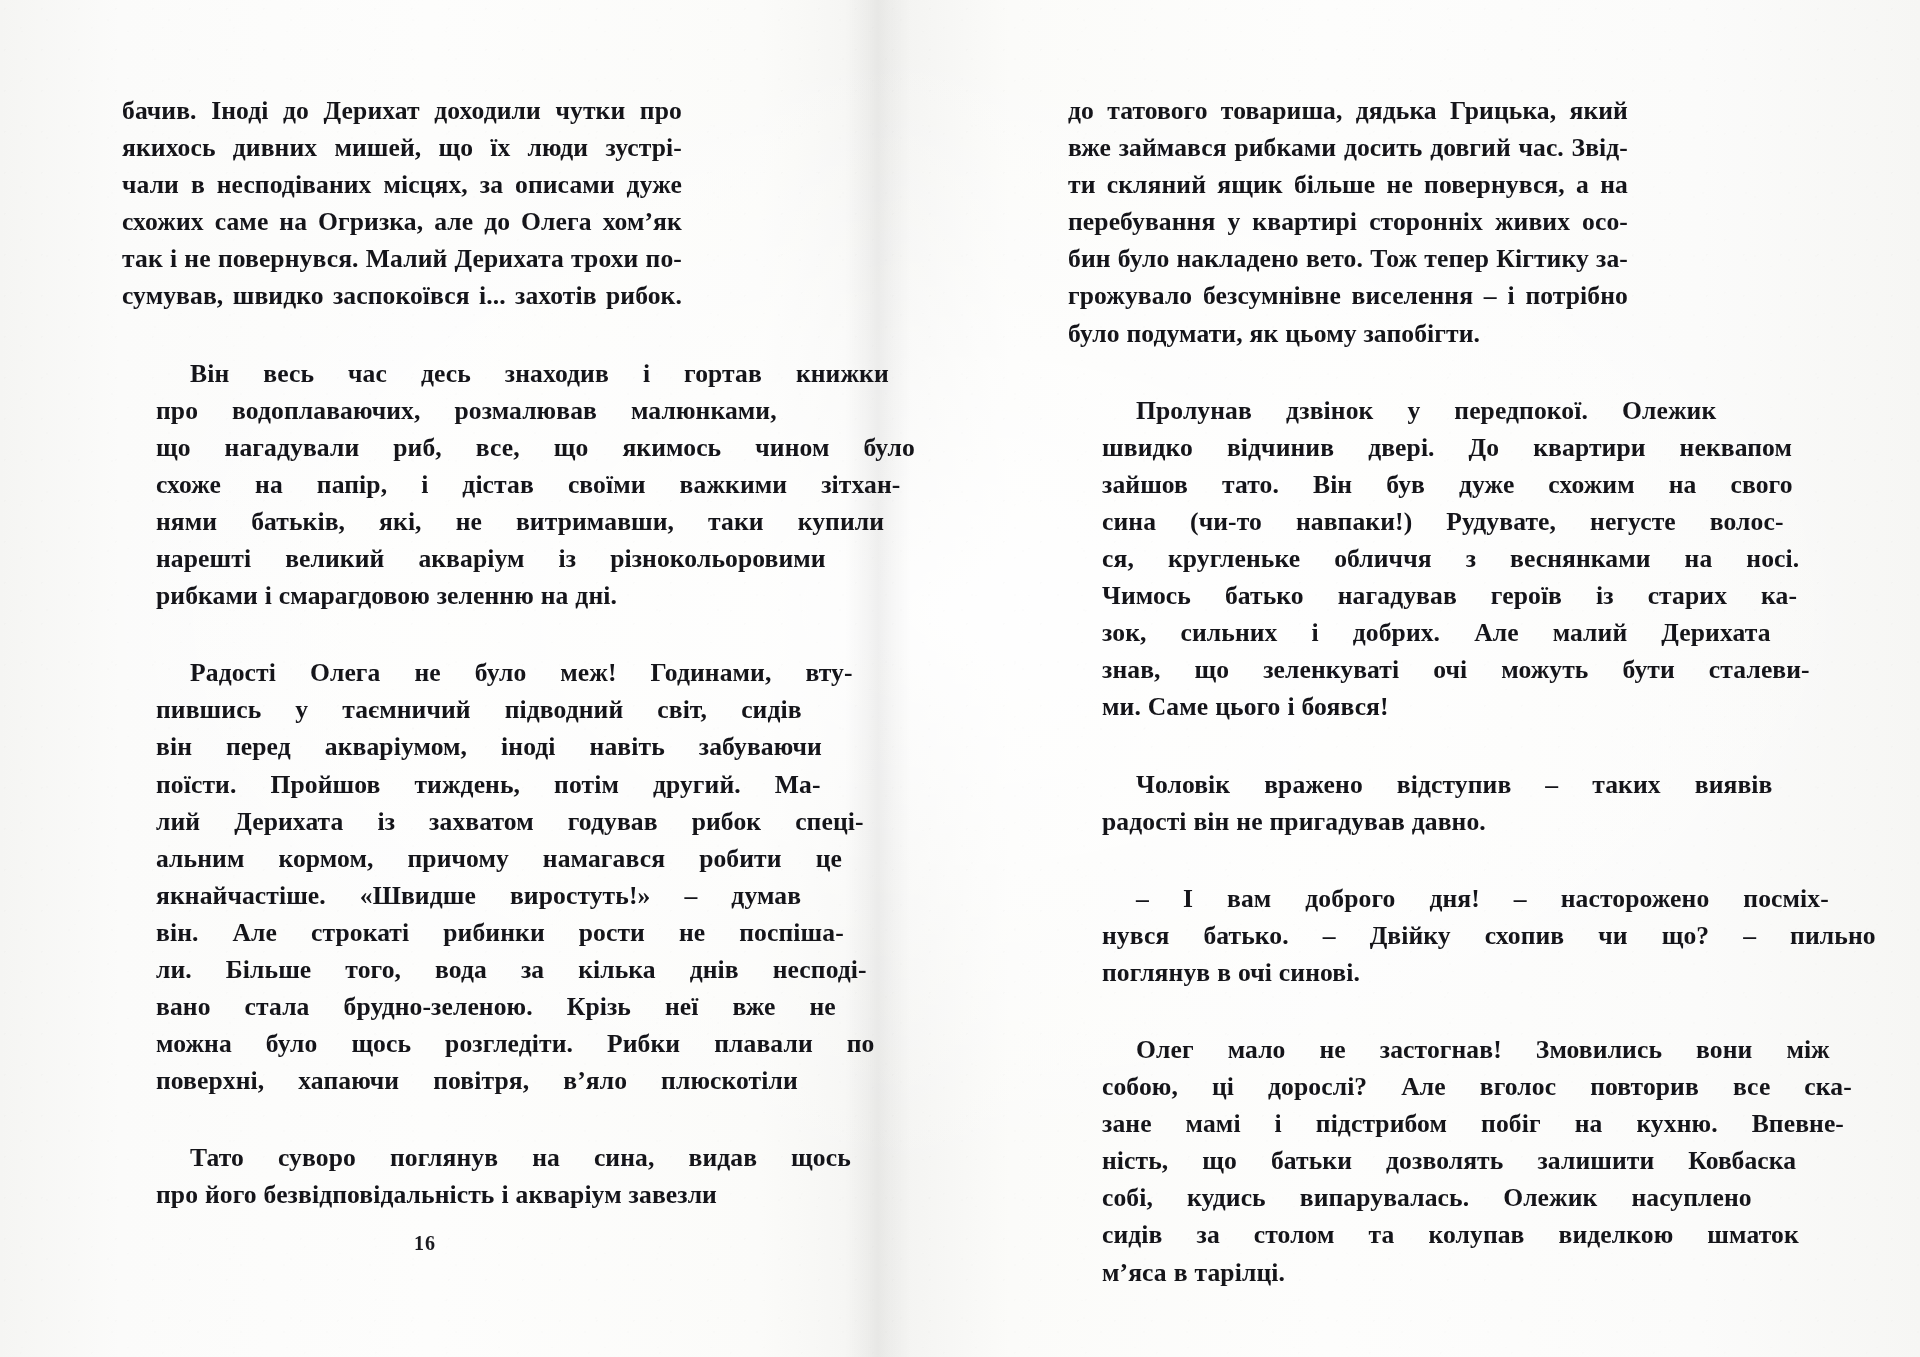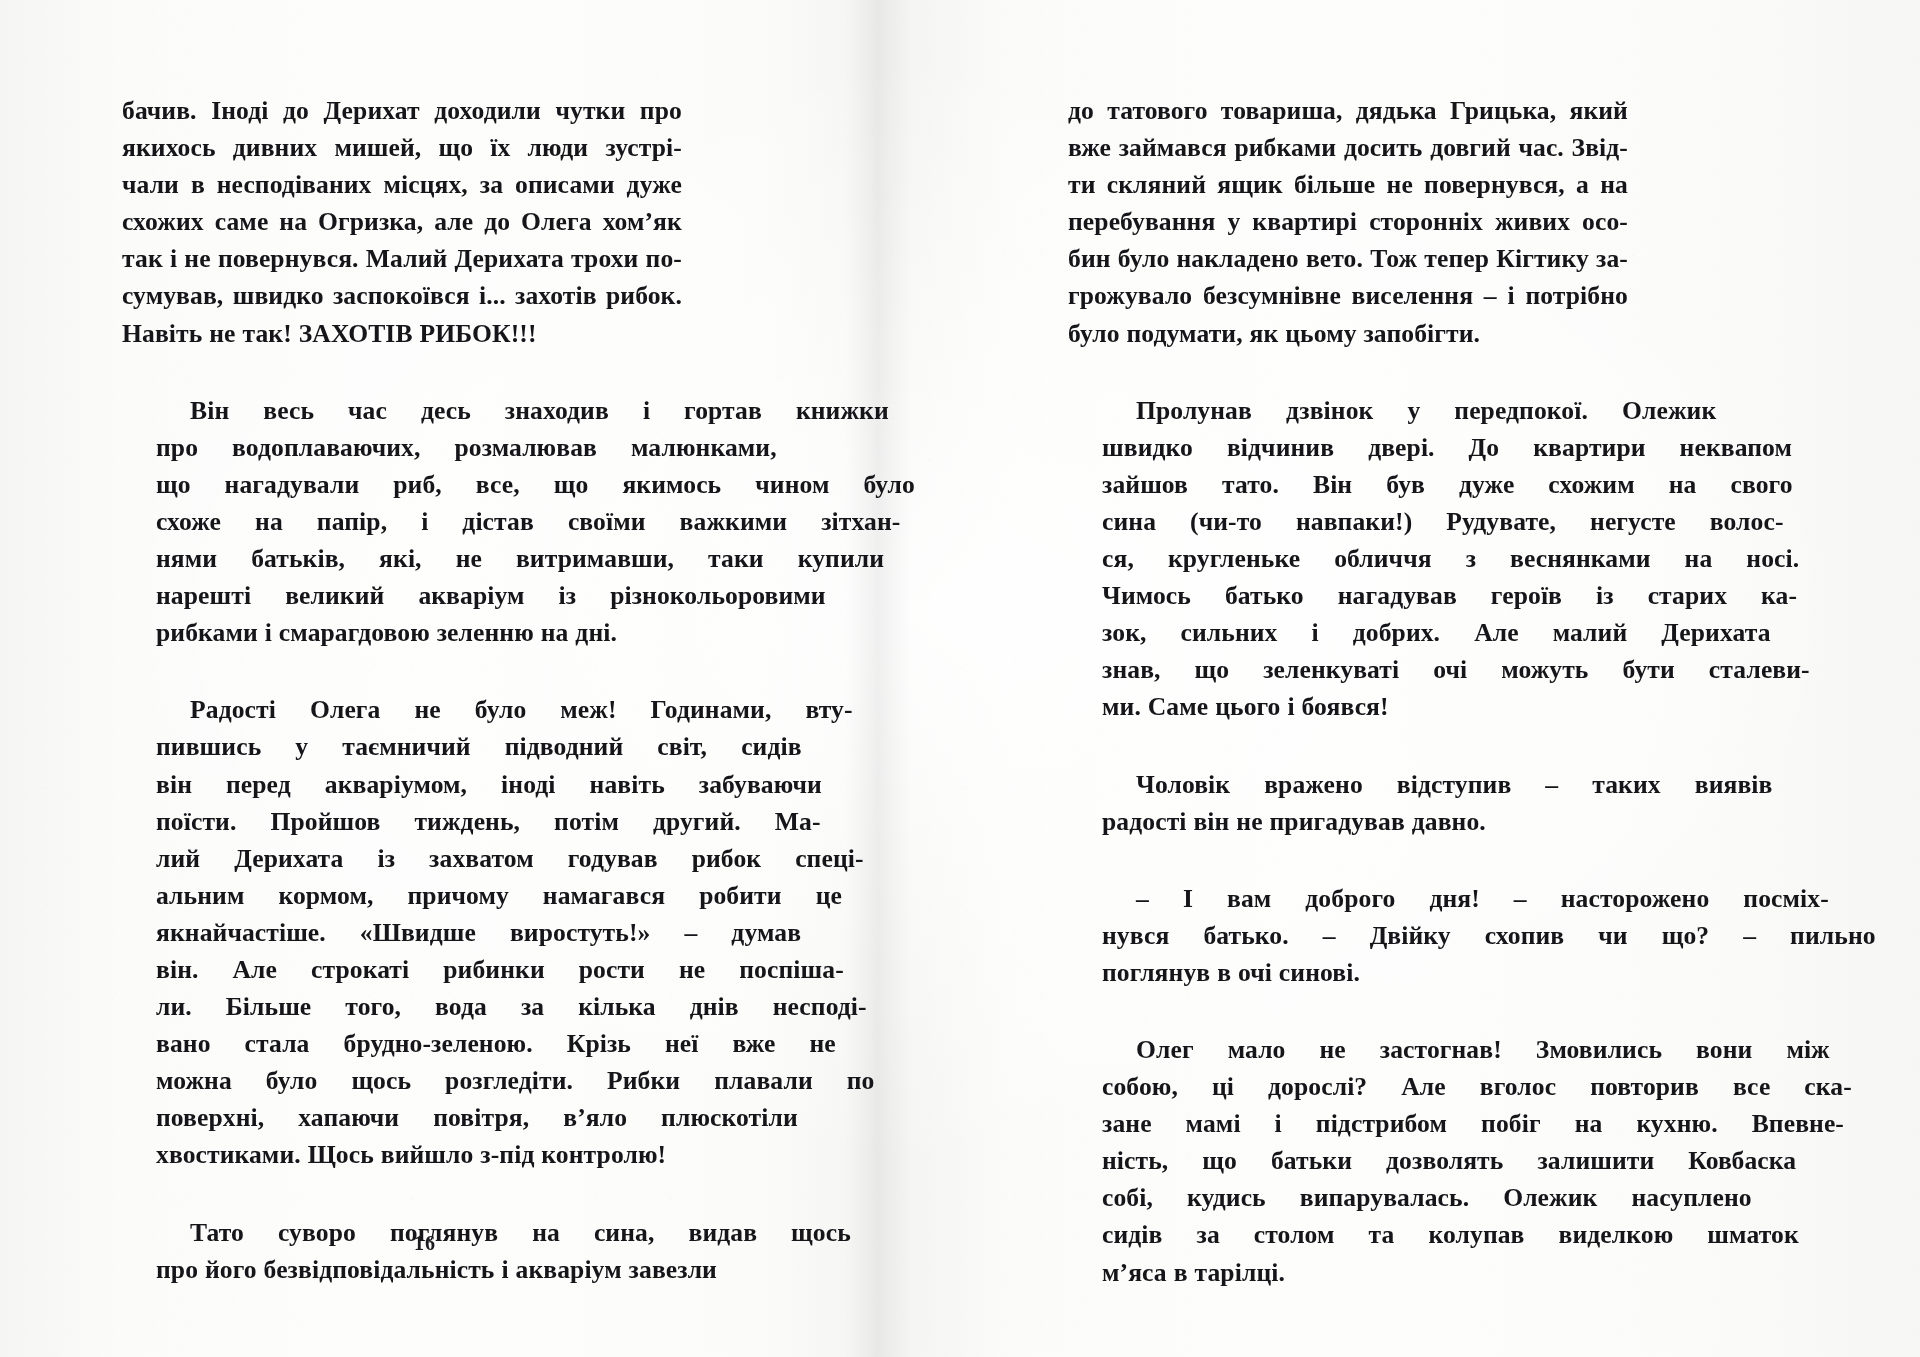--- a/index.html
+++ b/index.html
@@ -127,21 +127,20 @@
 
   <div class="page" id="page-left">
     <div class="textblock" id="text-left">
         <p>
           <span class="ln j"><span>бачив.</span><span>Іноді</span><span>до</span><span>Дерихат</span><span>доходили</span><span>чутки</span><span>про</span></span>
           <span class="ln j"><span>якихось</span><span>дивних</span><span>мишей,</span><span>що</span><span>їх</span><span>люди</span><span>зустрі-</span></span>
           <span class="ln j"><span>чали</span><span>в</span><span>несподіваних</span><span>місцях,</span><span>за</span><span>описами</span><span>дуже</span></span>
           <span class="ln j"><span>схожих</span><span>саме</span><span>на</span><span>Огризка,</span><span>але</span><span>до</span><span>Олега</span><span>хом’як</span></span>
           <span class="ln j"><span>так</span><span>і</span><span>не</span><span>повернувся.</span><span>Малий</span><span>Дерихата</span><span>трохи</span><span>по-</span></span>
           <span class="ln j"><span>сумував,</span><span>швидко</span><span>заспокоївся</span><span>і...</span><span>захотів</span><span>рибок.</span></span>
-          <span class="ln">Навіть не так! ЗАХОТІВ РИБОК!!!</span>
         </p>
         <p class="indent">
           <span class="ln j" style="padding-left: 34px;"><span>Він</span><span>весь</span><span>час</span><span>десь</span><span>знаходив</span><span>і</span><span>гортав</span><span>книжки</span></span>
           <span class="ln j"><span>про</span><span>водоплаваючих,</span><span>розмалював</span><span>малюнками,</span></span>
           <span class="ln j"><span>що</span><span>нагадували</span><span>риб,</span><span>все,</span><span>що</span><span>якимось</span><span>чином</span><span>було</span></span>
           <span class="ln j"><span>схоже</span><span>на</span><span>папір,</span><span>і</span><span>дістав</span><span>своїми</span><span>важкими</span><span>зітхан-</span></span>
           <span class="ln j"><span>нями</span><span>батьків,</span><span>які,</span><span>не</span><span>витримавши,</span><span>таки</span><span>купили</span></span>
           <span class="ln j"><span>нарешті</span><span>великий</span><span>акваріум</span><span>із</span><span>різнокольоровими</span></span>
           <span class="ln">рибками і смарагдовою зеленню на дні.</span>
         </p>
@@ -151,21 +150,20 @@
           <span class="ln j"><span>він</span><span>перед</span><span>акваріумом,</span><span>іноді</span><span>навіть</span><span>забуваючи</span></span>
           <span class="ln j"><span>поїсти.</span><span>Пройшов</span><span>тиждень,</span><span>потім</span><span>другий.</span><span>Ма-</span></span>
           <span class="ln j"><span>лий</span><span>Дерихата</span><span>із</span><span>захватом</span><span>годував</span><span>рибок</span><span>спеці-</span></span>
           <span class="ln j"><span>альним</span><span>кормом,</span><span>причому</span><span>намагався</span><span>робити</span><span>це</span></span>
           <span class="ln j"><span>якнайчастіше.</span><span>«Швидше</span><span>виростуть!»</span><span>–</span><span>думав</span></span>
           <span class="ln j"><span>він.</span><span>Але</span><span>строкаті</span><span>рибинки</span><span>рости</span><span>не</span><span>поспіша-</span></span>
           <span class="ln j"><span>ли.</span><span>Більше</span><span>того,</span><span>вода</span><span>за</span><span>кілька</span><span>днів</span><span>несподі-</span></span>
           <span class="ln j"><span>вано</span><span>стала</span><span>брудно-зеленою.</span><span>Крізь</span><span>неї</span><span>вже</span><span>не</span></span>
           <span class="ln j"><span>можна</span><span>було</span><span>щось</span><span>розгледіти.</span><span>Рибки</span><span>плавали</span><span>по</span></span>
           <span class="ln j"><span>поверхні,</span><span>хапаючи</span><span>повітря,</span><span>в’яло</span><span>плюскотіли</span></span>
-          <span class="ln">хвостиками. Щось вийшло з-під контролю!</span>
         </p>
         <p class="indent">
           <span class="ln j" style="padding-left: 34px;"><span>Тато</span><span>суворо</span><span>поглянув</span><span>на</span><span>сина,</span><span>видав</span><span>щось</span></span>
           <span class="ln">про його безвідповідальність і акваріум завезли</span>
         </p>
       </div>
     <div class="folio" id="folio-left">16</div>
   </div>
 
   <div class="page" id="page-right">

